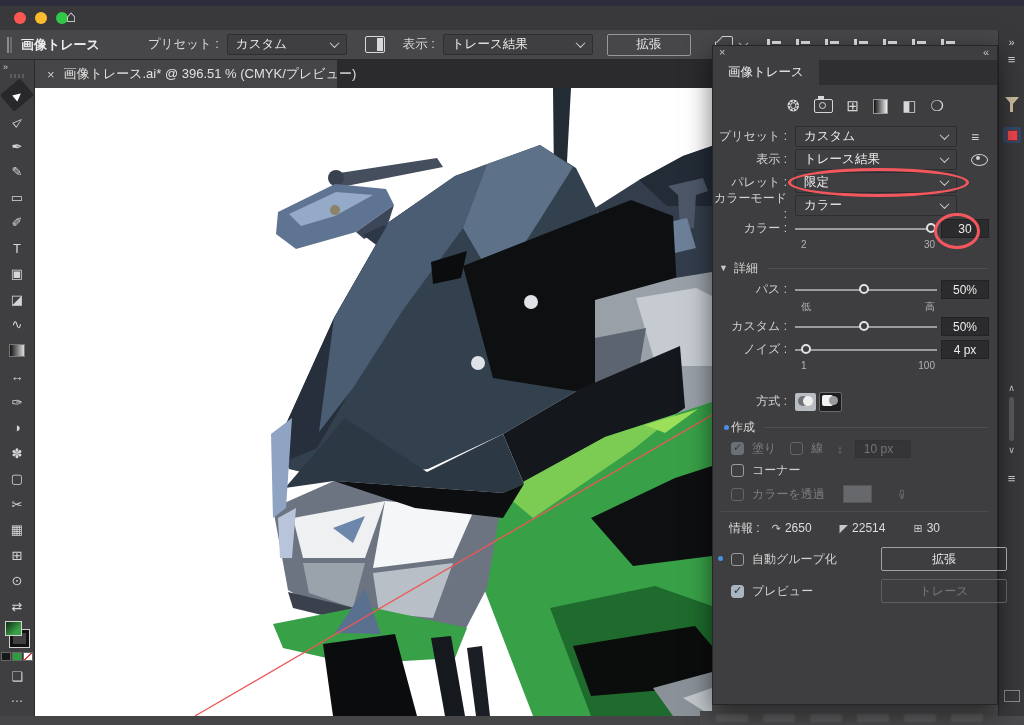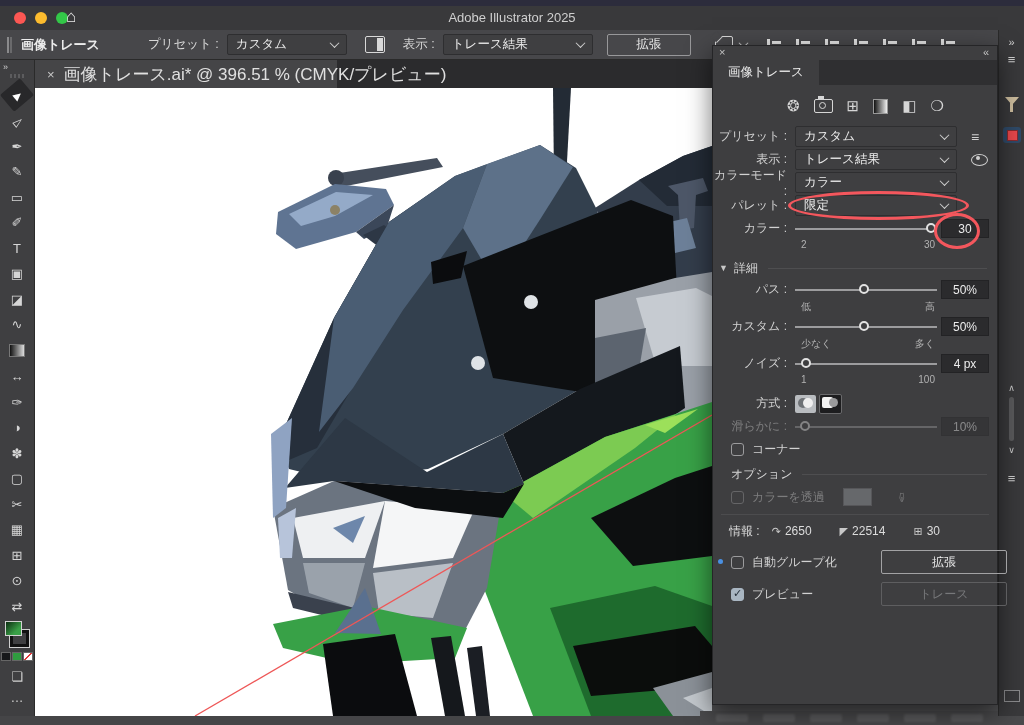--- a/index.html
+++ b/index.html
@@ -31,21 +31,21 @@
   .crop::before{content:"";position:absolute;left:-4px;top:-4px;width:8px;height:8px;background:#47474a;border-right:1.6px solid #d8d8d8;border-bottom:0;transform:rotate(45deg);}
   #ob-icons{display:flex;gap:14px;margin-left:20px;align-items:center;}
   .al{width:15px;height:13px;background:
       linear-gradient(#e3e3e3,#e3e3e3) 0 1px/3px 11px no-repeat,
       linear-gradient(#e3e3e3,#e3e3e3) 5px 3px/9px 3px no-repeat,
       linear-gradient(#e3e3e3,#e3e3e3) 5px 8px/6px 3px no-repeat;}
   
   #tabbar{position:absolute;left:35px;top:60px;right:0;height:28px;background:#2b2b2d;z-index:1;}
   #doctab{position:absolute;left:0;top:0;height:28px;width:302px;background:#454547;display:flex;align-items:center;gap:9px;padding:0 12px;box-sizing:border-box;}
   #doctab-close{color:#c8c8c8;font-size:13px;}
-  #doctab-title{font-size:17px;color:#e0e0e0;white-space:nowrap;text-align:center;}
+  #doctab-title{font-size:13px;color:#e0e0e0;white-space:nowrap;text-align:center;}
   
   #tools{position:absolute;left:0;top:60px;width:35px;bottom:9px;background:#3f3f41;border-right:1px solid #2a2a2a;box-sizing:border-box;display:flex;flex-direction:column;align-items:center;}
   #tools-collapse{align-self:flex-start;margin:2px 0 0 3px;font-size:9px;color:#d0d0d0;}
   #tools-grip{width:14px;height:4px;margin:2px 0 6px 0;background:repeating-linear-gradient(90deg,#5c5c5e 0 2px,transparent 2px 4px);}
   #tools-list{display:flex;flex-direction:column;align-items:center;gap:3.5px;}
   #tools-list span{width:26px;height:22px;display:flex;align-items:center;justify-content:center;font-size:13px;color:#d6d6d6;}
   #tools-list span.active{background:#28282a;border-radius:2px;color:#ffffff;}
   .rot-arrow{transform:rotate(-40deg);font-size:12px;}
   .grad-sq{background:linear-gradient(90deg,#111,#dcdcdc)!important;width:14px!important;height:11px!important;border:1px solid #777;margin:5px 0;}
   #fillstroke{position:relative;width:26px;height:26px;margin-top:4px;}
@@ -140,21 +140,20 @@
 
 <div id="app">
 
   <div id="titlebar">
     <div class="tl-wrap">
       <span class="tlight" style="background:#fc5753"></span>
       <span class="tlight" style="background:#fdbc2e"></span>
       <span class="tlight" style="background:#33c748"></span>
     </div>
     <span id="home-icon">⌂</span>
-    <div id="win-title">Adobe Illustrator 2025</div>
   </div>
 
   <div id="optionsbar">
     <span class="grip"></span>
     <span id="ctx-label">画像トレース</span>
     <span class="ob-label" id="ob-preset-label">プリセット :</span>
     <span class="sel" id="ob-preset">
       <span>カスタム</span>
       <span class="chev"></span>
     </span>
@@ -334,37 +333,37 @@
       <div class="prow">
         <span class="plabel">表示 :</span>
         <span class="sel psel">
           <span>トレース結果</span>
           <span class="chev"></span>
         </span>
         <span class="eye"></span>
       </div>
 
       <div class="prow">
-        <span class="plabel">カラーモード :</span>
-        <span class="sel psel">
-          <span>カラー</span>
-          <span class="chev"></span>
-        </span>
-      </div>
-
-      <div class="prow">
         <span class="plabel">パレット :</span>
         <span class="sel psel" style="position:relative">
           <span>限定</span>
           <span class="chev"></span>
           <span class="ann" id="ann-palette"></span>
         </span>
       </div>
 
       <div class="prow">
+        <span class="plabel">カラーモード :</span>
+        <span class="sel psel">
+          <span>カラー</span>
+          <span class="chev"></span>
+        </span>
+      </div>
+
+      <div class="prow">
         <span class="plabel">カラー :</span>
         <span class="slider">
             <i class="knob" style="left:131px"></i>
           </span>
         <span class="pfieldwrap">
           <span class="pfield">30</span>
           <span class="ann" id="ann-color"></span>
         </span>
       </div>
       <div class="mm">
@@ -394,67 +393,63 @@
 
       <div class="prow">
         <span class="plabel">カスタム :</span>
         <span class="slider">
             <i class="knob" style="left:64px"></i>
           </span>
         <span class="pfieldwrap">
             <span class="pfield">50%</span>
           </span>
       </div>
-      <div class="mm">
-        <span class="mn">少なく</span>
-        <span class="mx">多く</span>
-      </div>
 
       <div class="prow">
         <span class="plabel">ノイズ :</span>
         <span class="slider">
             <i class="knob" style="left:6px"></i>
           </span>
         <span class="pfieldwrap">
             <span class="pfield">4 px</span>
           </span>
       </div>
       <div class="mm">
         <span class="mn">1</span>
         <span class="mx">100</span>
       </div>
 
-      <div class="prow" style="margin-top:5px">
+      <div class="prow" style="margin-top:17px">
         <span class="plabel">方式 :</span>
         <span class="mbtn mbtn1"></span>
         <span class="mbtn mbtn2" style="margin-left:3px"></span>
       </div>
 
-
-
-
-      <div class="prow dis">
-        <span class="plabel">滑らかに :</span>
-        <span class="slider">
-            <i class="knob" style="left:5px"></i>
-          </span>
-        <span class="pfieldwrap">
-            <span class="pfield">10%</span>
-          </span>
-      </div>
+      <div class="sect" style="position:relative;padding-left:12px">
+        <span class="dot" style="top:7px"></span>
+        <span>作成</span>
+        <span class="rule"></span>
+      </div>
+
+      <div class="cbrow dis">
+        <span class="cb on"></span>
+        <span>塗り</span>
+        <span class="cb" style="margin-left:6px"></span>
+        <span>線</span>
+        <span class="stepper">↕</span>
+        <span class="minifield">10 px</span>
+      </div>
+
+
 
       <div class="cbrow">
         <span class="cb"></span>
         <span>コーナー</span>
       </div>
 
-      <div class="sect" style="padding-left:12px">
-        <span>オプション</span>
-        <span class="rule"></span>
-      </div>
 
 
 
       <div class="cbrow dis" style="height:22px">
         <span class="cb"></span>
         <span>カラーを透過</span>
         <span class="swbox"></span>
         <span class="eyedrop">✑</span>
       </div>
 

